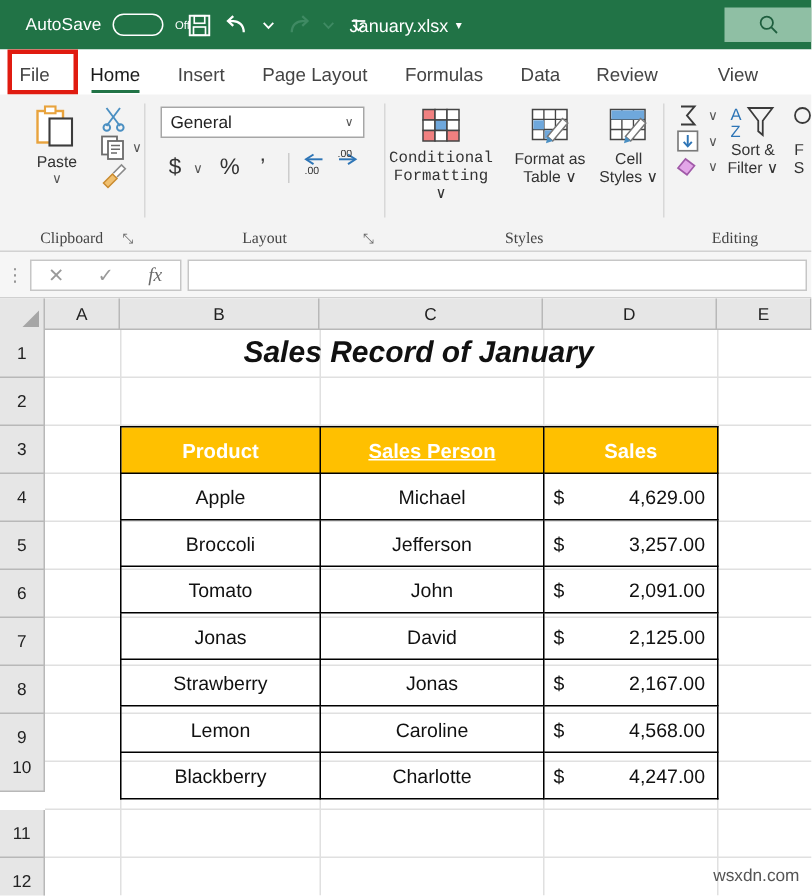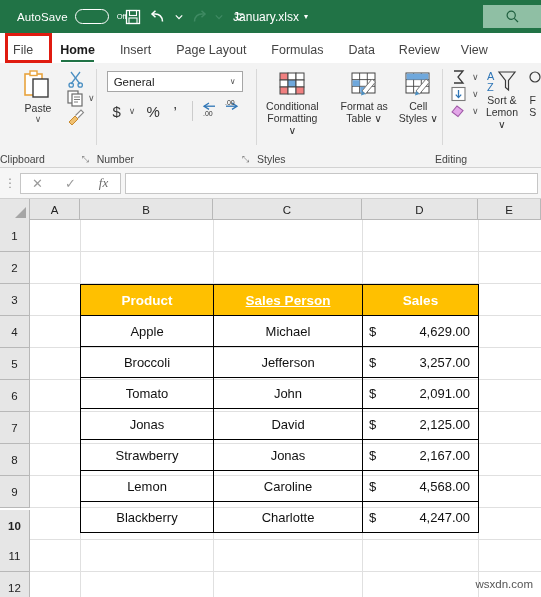--- a/index.html
+++ b/index.html
@@ -47,42 +47,42 @@
 
   
   .tabstrip {
     position: absolute; top: 33px; left: 0; width: 541px; height: 30px;
     background: #ffffff; display: flex; align-items: flex-end;
   }
   .tab {
     font-size: 12.5px; color: #444444; padding: 0 0 6px 0; position: relative;
     white-space: nowrap;
   }
-  .tab.active { color: #1a1a1a; font-weight: bold; margin-top: 32px; }
+  .tab.active { color: #1a1a1a; font-weight: normal; margin-top: 32px; }
   .tab.active::after {
     content: ""; position: absolute; left: 1px; right: 1px; bottom: 1px;
     height: 2.5px; background: #217346;
   }
   .tab-file-box {
     position: absolute; left: 5px; top: 0px; width: 47px; height: 30px;
     border: 3px solid #e01b10;
   }
 
   
   .ribbon {
     position: absolute; top: 63px; left: 0; width: 541px; height: 105px;
     background: #f3f3f3; border-bottom: 1px solid #d2d2d2;
     display: flex; align-items: stretch;
   }
   .group { position: relative; height: 105px; display: flex; flex-direction: column; }
   .group-sep { width: 1px; background: #d8d8d8; margin: 6px 0 22px 0; }
   .group-body { flex: 1; display: flex; align-items: flex-start; padding-top: 6px; }
   .group-label {
-    position: absolute; bottom: 3px; left: 0; right: 0; text-align: left;
-    font-size: 10.5px; color: #444444;
+    position: absolute; bottom: 3px; left: 0; right: 0; text-align: center;
+    font-size: 10.5px; color: #444444; font-family: Liberation Serif, serif;
   }
   .dialog-launcher {
     position: absolute; bottom: 4px; right: 4px; width: 10px; height: 10px;
     color: #666; font-size: 9px; line-height: 10px;
   }
 
   .big-btn {
     display: flex; flex-direction: column; align-items: center;
     width: 56px; font-size: 10.5px; color: #333; text-align: center; line-height: 1.12;
   }
@@ -240,21 +240,21 @@
   </div>
 
   <div class="tabstrip">
     <div class="tab" style="margin-left:13px;">File</div>
     <div class="tab active" style="margin-left:27px;">Home</div>
     <div class="tab" style="margin-left:25px;">Insert</div>
     <div class="tab" style="margin-left:25px;">Page Layout</div>
     <div class="tab" style="margin-left:25px;">Formulas</div>
     <div class="tab" style="margin-left:25px;">Data</div>
     <div class="tab" style="margin-left:24px;">Review</div>
-    <div class="tab" style="margin-left:21px;">View</div>
+    <div class="tab" style="margin-left:40px;">View</div>
     <div class="tab-file-box"></div>
   </div>
 
   <div class="ribbon">
 
     <div class="group" style="width:96px;">
       <div class="group-body" style="padding-left:10px;">
         <div class="big-btn">
           <svg width="36" height="34" viewBox="0 0 36 34">
             <rect x="5" y="5" width="17" height="21" fill="#fff" stroke="#e8a33d" stroke-width="1.6"></rect>
@@ -315,28 +315,28 @@
           </span>
           <span>
             <svg width="20" height="18" viewBox="0 0 20 18">
               <path d="M10 3 L15 6.2 L10 9.4" fill="none" stroke="#2e75b6" stroke-width="1.3"></path>
               <path d="M4 6.2 L14.5 6.2" stroke="#2e75b6" stroke-width="1.3"></path>
               <text x="3" y="4.5" font-size="7" fill="#333" font-family="Liberation Sans, sans-serif">.00</text>
             </svg>
           </span>
         </div>
       </div>
-      <div class="group-label">Number</div>
+      <div class="group-label">Layout</div>
       <div class="dialog-launcher">⤡</div>
     </div>
     <div class="group-sep"></div>
 
     <div class="group" style="width:185px;">
       <div class="group-body" style="padding-left:6px;gap:4px;">
-        <div class="big-btn" style="width:62px;">
+        <div class="big-btn" style="width:62px;font-family:Liberation Mono, monospace;">
           <svg width="36" height="32" viewBox="0 0 36 32">
             <g transform="translate(6,4)">
               <rect x="0" y="0" width="8" height="7" fill="#f08080" stroke="#444" stroke-width="1"></rect>
               <rect x="8" y="0" width="8" height="7" fill="#ffffff" stroke="#444" stroke-width="1"></rect>
               <rect x="16" y="0" width="8" height="7" fill="#ffffff" stroke="#444" stroke-width="1"></rect>
               <rect x="0" y="7" width="8" height="7" fill="#ffffff" stroke="#444" stroke-width="1"></rect>
               <rect x="8" y="7" width="8" height="7" fill="#6fa8dc" stroke="#444" stroke-width="1"></rect>
               <rect x="16" y="7" width="8" height="7" fill="#ffffff" stroke="#444" stroke-width="1"></rect>
               <rect x="0" y="14" width="8" height="7" fill="#f08080" stroke="#444" stroke-width="1"></rect>
               <rect x="8" y="14" width="8" height="7" fill="#ffffff" stroke="#444" stroke-width="1"></rect>
@@ -402,21 +402,21 @@
             <span style="font-size:9px;color:#555;margin-left:3px;">∨</span>
           </span>
         </div>
         <div class="big-btn" style="width:44px;margin-left:3px;">
           <svg width="34" height="26" viewBox="0 0 34 26">
             <text x="2" y="11" font-size="11" fill="#2e75b6" font-family="Liberation Sans, sans-serif">A</text>
             <text x="2" y="22" font-size="11" fill="#2e75b6" font-family="Liberation Sans, sans-serif">Z</text>
             <path d="M14 3 L30 3 L23.5 11.5 L23.5 21 L20.5 18.5 L20.5 11.5 Z" fill="none" stroke="#3a3a3a" stroke-width="1.2"></path>
           </svg>
           <span>Sort &amp;</span>
-          <span>Lemon ∨</span>
+          <span>Filter ∨</span>
         </div>
         <div class="big-btn" style="width:18px;margin-left:2px;overflow:hidden;">
           <svg width="20" height="26" viewBox="0 0 20 26">
             <circle cx="12" cy="8" r="5" fill="none" stroke="#3a3a3a" stroke-width="1.2"></circle>
           </svg>
           <span>F</span>
           <span>S</span>
         </div>
       </div>
       <div class="group-label" style="left:-8px;right:auto;width:110px;">Editing</div>
@@ -466,25 +466,26 @@
     <div class="rowhead">
       <div class="rowcell" style="top:0px;height:32px;">1</div>
       <div class="rowcell" style="top:32px;height:32px;">2</div>
       <div class="rowcell" style="top:64px;height:32px;">3</div>
       <div class="rowcell" style="top:96px;height:32px;">4</div>
       <div class="rowcell" style="top:128px;height:32px;">5</div>
       <div class="rowcell" style="top:160px;height:32px;">6</div>
       <div class="rowcell" style="top:192px;height:32px;">7</div>
       <div class="rowcell" style="top:224px;height:32px;">8</div>
       <div class="rowcell" style="top:256px;height:32px;">9</div>
-      <div class="rowcell" style="top:290px;height:32px;font-weight:bold;">10</div>
+      <div class="rowcell" style="top:276px;height:32px;">10</div>
       <div class="rowcell" style="top:320px;height:32px;">11</div>
       <div class="rowcell" style="top:352px;height:32px;">12</div>
     </div>
 
+    <div class="sheet-title" style="left:80px;top:21px;width:398px;height:31px;">Sales Record of January</div>
 
     <table class="dtable" style="left:80px;top:85px;">
       <tbody>
           <tr>
         <td class="hdr" style="width:133px;">Product</td>
         <td class="hdr" style="width:149px;text-decoration:underline;">Sales Person</td>
         <td class="hdr" style="width:116px;">Sales</td>
       </tr>
       <tr>
         <td>Apple</td>

